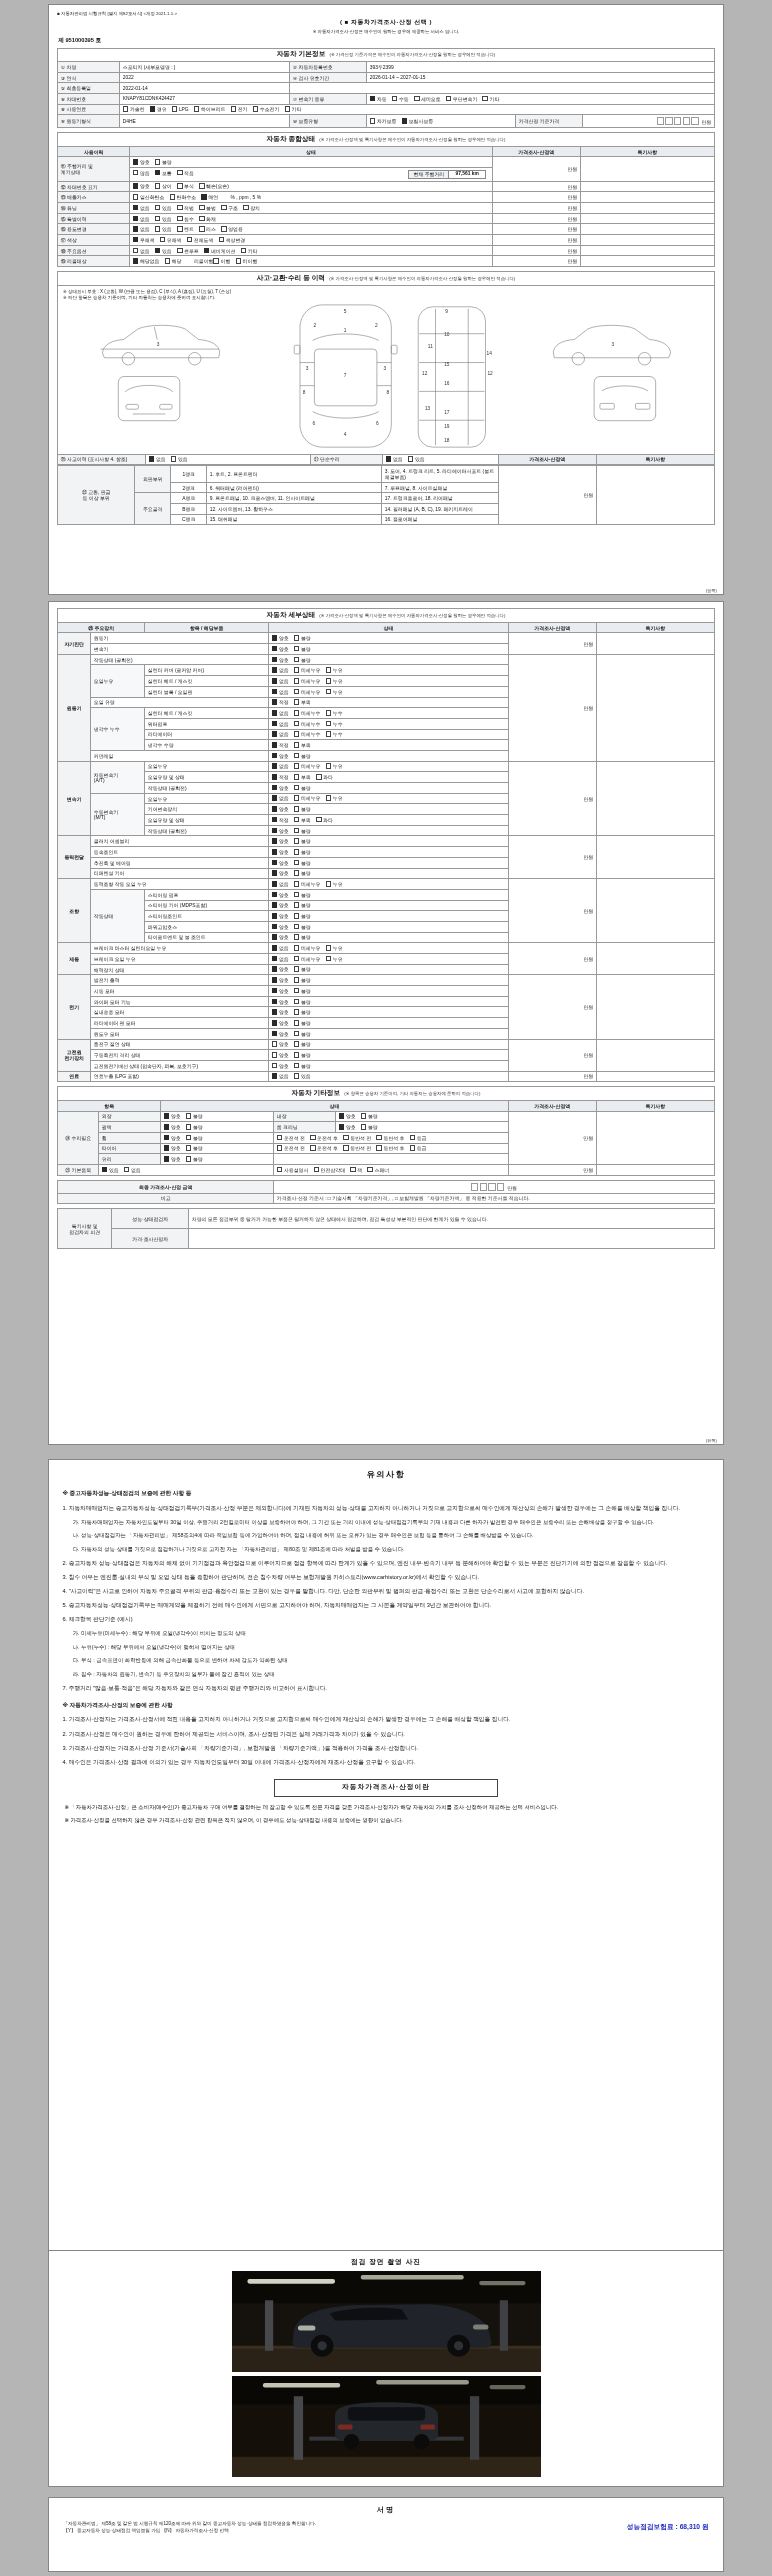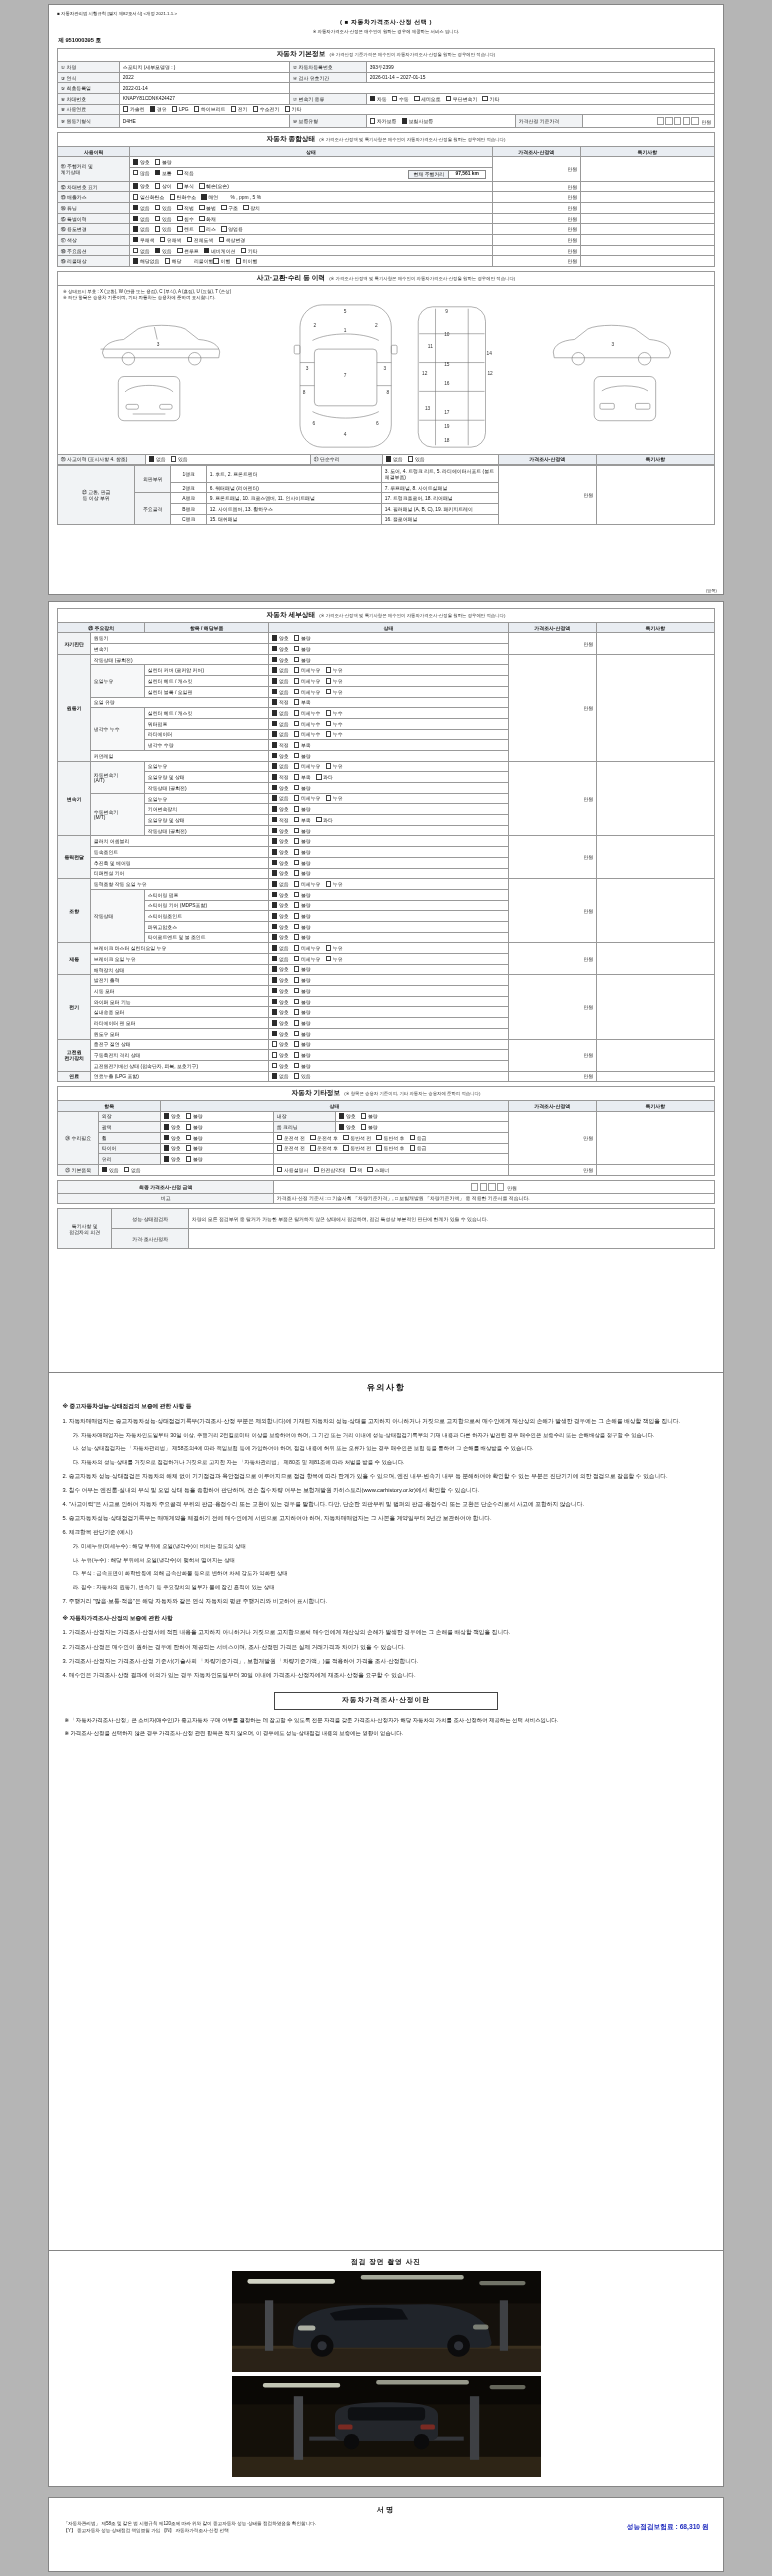--- a/index.html
+++ b/index.html
@@ -1,20 +1,20 @@
 <!DOCTYPE html>
 <html style="font-size:8.2px"><head>
 <meta charset="utf-8">
 <style>
   html,body{margin:0;padding:0;background:#b5b5b5;font-family:"Liberation Sans","DejaVu Sans",sans-serif;color:#111;}
   .canvas{position:relative;width:773px;height:2576px;overflow:hidden;}
   .card{position:absolute;left:48px;width:676px;background:#fff;border:0.5px solid #858585;box-sizing:border-box;padding:6.2px 8.2px;overflow:hidden;}
   .card1{top:4.1px;height:591px;}
   .card2{top:601px;height:844px;}
-  .card3{top:1372px;height:886px;}
+  .card3{top:1459px;height:886px;}
   .card4{top:2250px;height:237px;}
   .card5{top:2497px;height:75px;}
   .formref{font-size:4.4px;color:#222;}
   .title{margin:2.1px 0 0;text-align:center;font-size:10.8px;font-weight:bold;letter-spacing:3.6px;}
   .title-sub{text-align:center;font-size:6px;font-weight:bold;margin-top:2.1px;letter-spacing:0.5px;}
   .title-note{text-align:center;font-size:4.4px;margin-top:1.5px;color:#222;}
   .docno{font-size:5.7px;font-weight:bold;margin:3.1px 0 2.6px 1px;}
   table.ftable{width:100%;border-collapse:collapse;table-layout:fixed;}
   table.ftable td{border:0.5px solid #999;font-size:4.9px;padding:1.8px 2.6px;vertical-align:middle;word-break:break-all;}
   .mt{margin-top:4.1px;}

